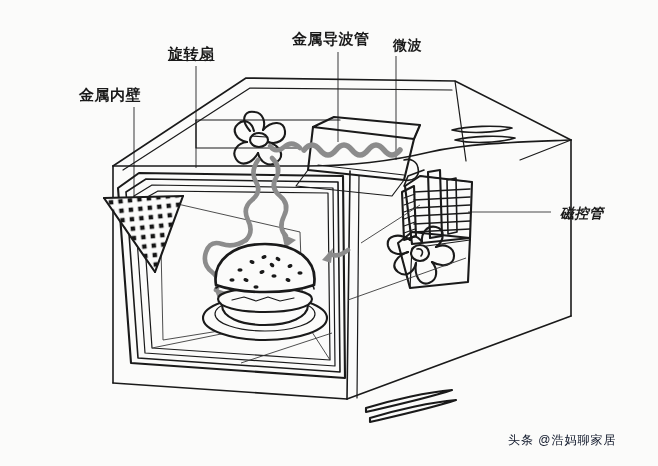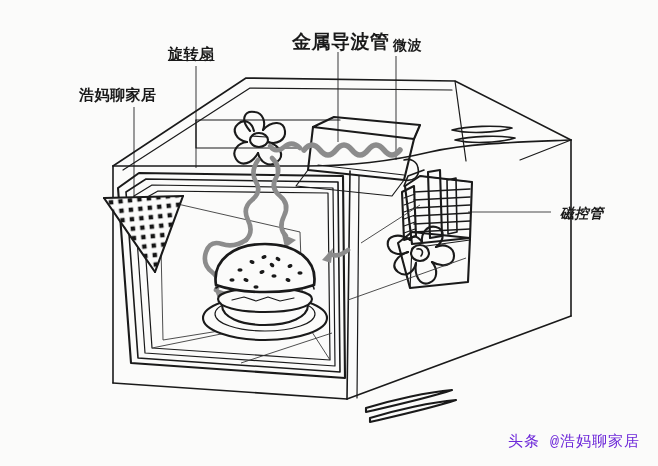--- a/index.html
+++ b/index.html
@@ -17,27 +17,27 @@
     color:#1a1a1a;
     font-family:"DejaVu Sans","Liberation Sans",sans-serif;
     font-weight:700;
     white-space:nowrap;
     letter-spacing:0.5px;
     line-height:1;
     -webkit-font-smoothing:none;
   }
   #lbl-inner-wall{left:79px;top:88px;font-size:15px;}
   #lbl-stirrer{left:168px;top:47px;font-size:15px;text-decoration:underline;}
-  #lbl-waveguide{left:292px;top:32px;font-size:19px;}
+  #lbl-waveguide{left:292px;top:32px;font-size:15px;}
   #lbl-microwave{left:393px;top:38px;font-size:14px;}
   #lbl-magnetron{left:560px;top:206px;font-size:14px;font-style:italic;}
   #watermark{
     position:absolute;left:508px;top:432px;
-    font-size:15px;color:#6d28d9;font-weight:400;
-    font-family:Liberation Mono, monospace;
+    font-size:12px;color:#0f172a;font-weight:400;
+    font-family:Liberation Sans, sans-serif;
     white-space:nowrap;letter-spacing:1px;
   }
 </style>
 </head>
 <body>
 
 <div id="stage">
 
   <svg id="art" viewBox="0 0 658 466">
     <defs>
@@ -241,21 +241,21 @@
       <path class="k k2" d="M370,418 C396,410 432,402 456,400 C432,408 396,416 370,422 Z"></path>
     </g>
 
     <g>
       <path class="thin" d="M348,300 L466,258"></path>
       <path class="thin" d="M361,243 L420,205"></path>
       <path class="thin" d="M241,363 L332,333"></path>
     </g>
   </svg>
 
-  <div class="lbl" id="lbl-inner-wall">浩妈聊家居</div>
+  <div class="lbl" id="lbl-inner-wall">金属内壁</div>
   <div class="lbl" id="lbl-stirrer">旋转扇</div>
   <div class="lbl" id="lbl-waveguide">金属导波管</div>
   <div class="lbl" id="lbl-microwave">微波</div>
   <div class="lbl" id="lbl-magnetron">磁控管</div>
 
   <div id="watermark">头条 @浩妈聊家居</div>
 
 </div>
 
 </body></html>

